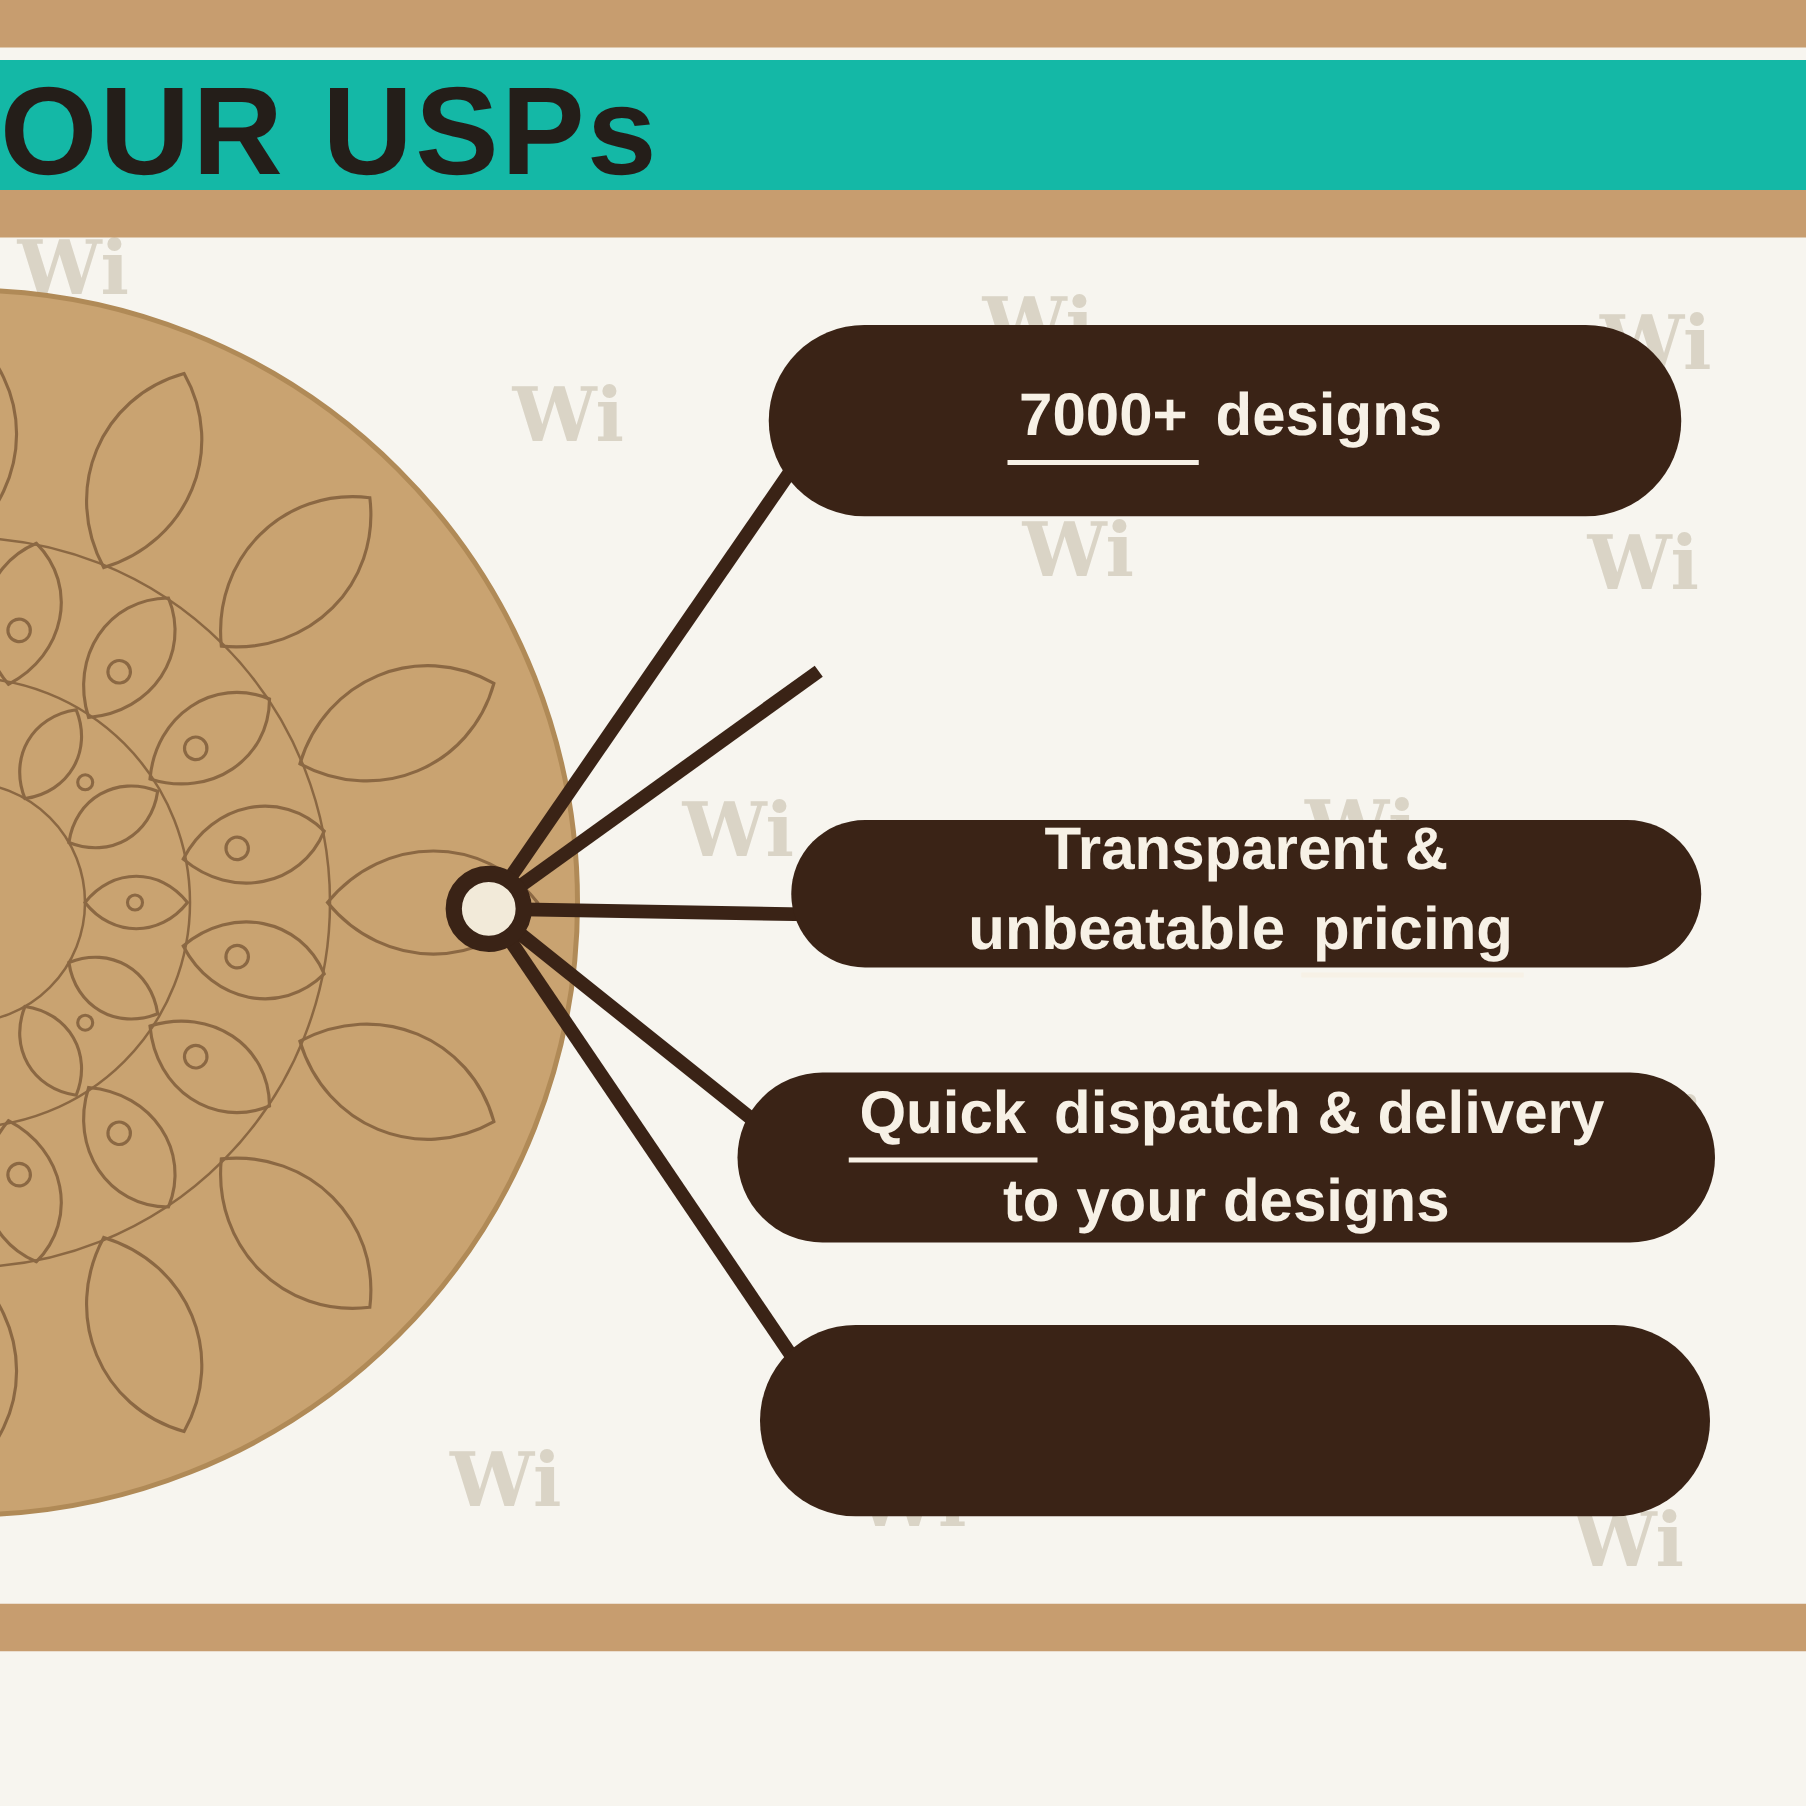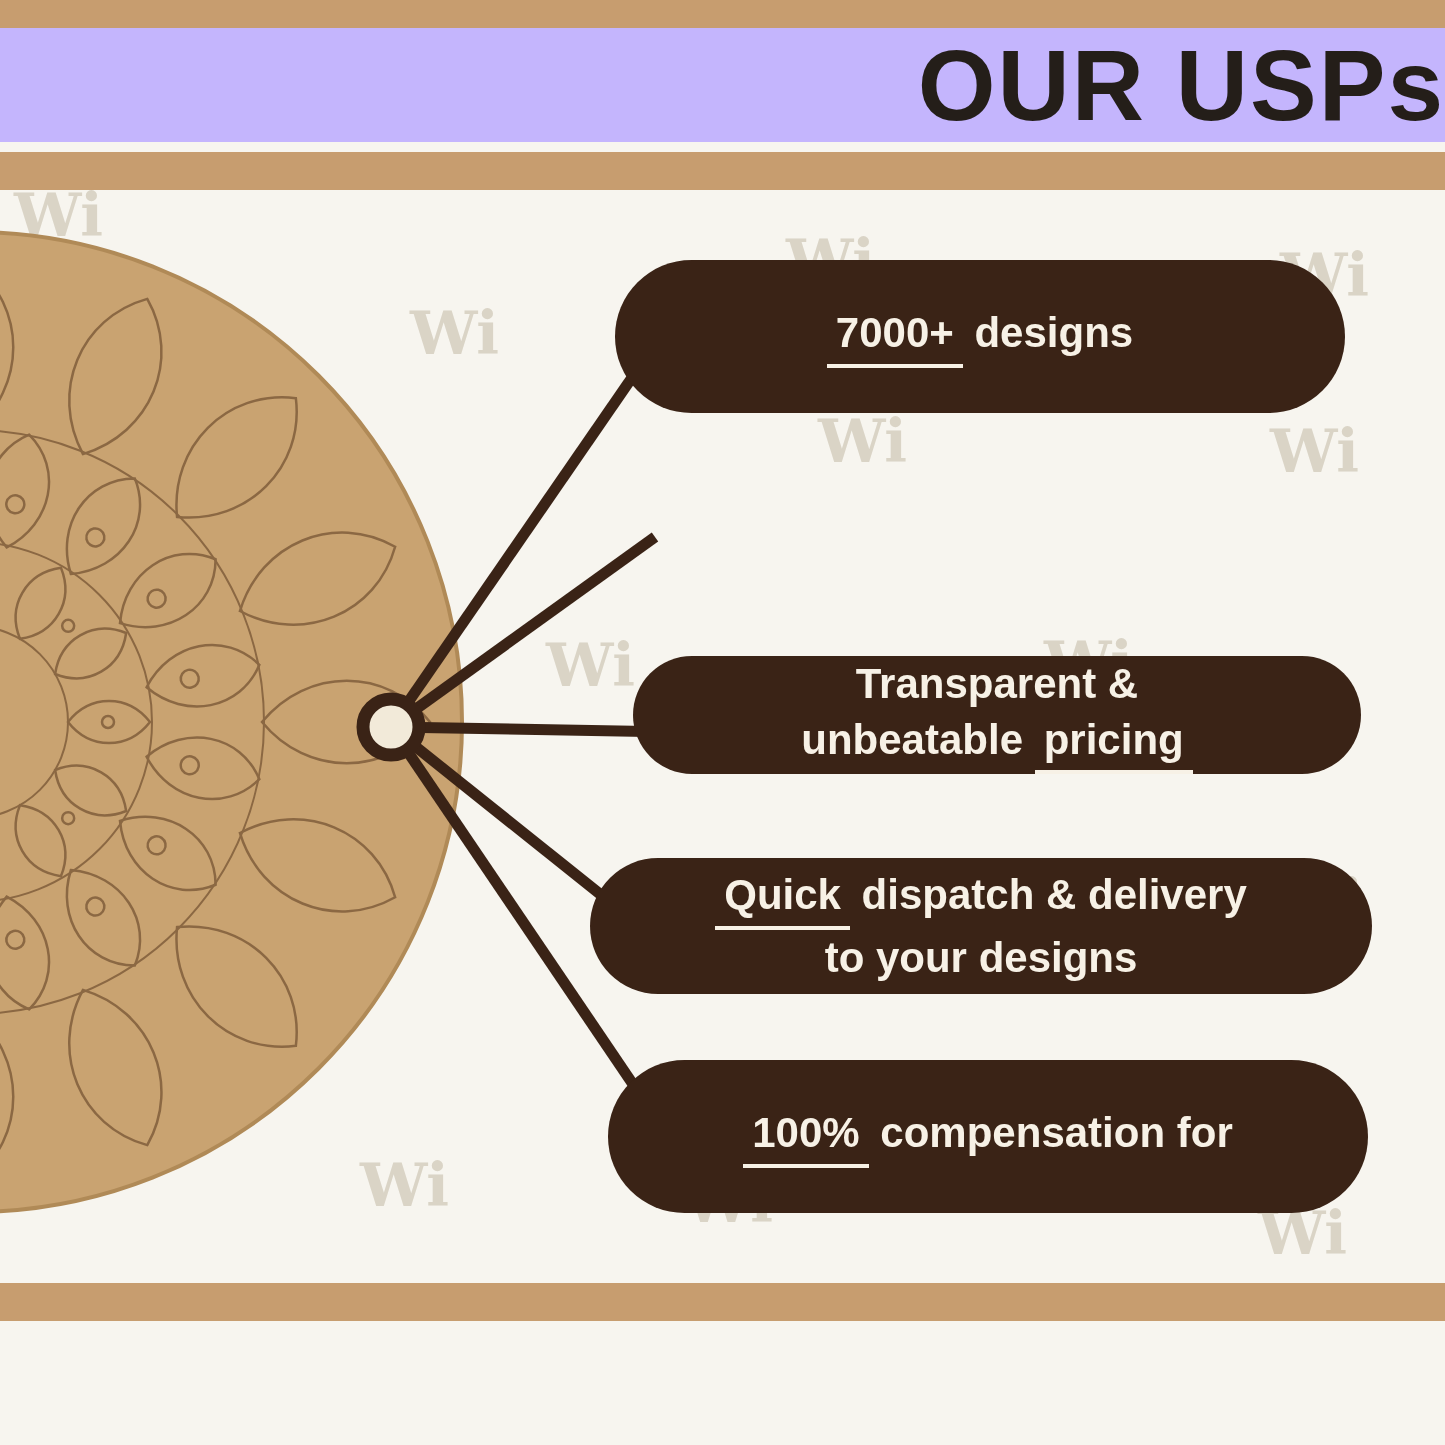--- a/index.html
+++ b/index.html
@@ -4,40 +4,40 @@
 <style>
   html,body{margin:0;padding:0;background:#888;}
   .page{position:relative;width:1445px;height:1445px;background:#f7f5ef;overflow:hidden;
         font-family:"Liberation Sans", sans-serif;}
 
   
   .strip{position:absolute;left:0;width:1445px;background:#c79d6f;z-index:6;}
   .strip-top{top:0;height:38px;}
   .strip-mid{top:152px;height:38px;}
   .strip-bottom{top:1283px;height:38px;}
-  .header-band{position:absolute;left:0;top:28px;width:1445px;height:114px;background:#c4b5fd;
-        display:flex;align-items:center;justify-content:flex-end;z-index:6;}
+  .header-band{position:absolute;left:0;top:48px;width:1445px;height:114px;background:#14b8a6;
+        display:flex;align-items:center;justify-content:flex-start;z-index:6;}
   .header-title{font-size:100px;font-weight:800;color:#241e19;letter-spacing:2px;margin:0;}
   .footer-band{position:absolute;left:0;top:1321px;width:1445px;height:124px;background:#ffffff;z-index:6;}
   .brand-wrap{position:absolute;right:85px;top:2px;text-align:center;color:#4b2a18;}
   .brand{font-family:"DejaVu Serif", serif;font-weight:bold;font-size:86px;line-height:1.0;}
   .brand-country{font-size:25px;letter-spacing:11px;margin-right:-11px;margin-top:-2px;font-weight:bold;}
 
   
   .wm{position:absolute;font-family:"DejaVu Serif", serif;font-weight:bold;font-size:60px;
       color:#dad4c6;z-index:1;user-select:none;}
 
   
   .mandala{position:absolute;left:0;top:0;z-index:2;}
   .connectors{position:absolute;left:0;top:0;z-index:3;}
 
   
   .pill{position:absolute;background:#3a2316;border-radius:85px;color:#f7f1e6;z-index:4;
         display:flex;flex-direction:column;align-items:center;justify-content:center;
-        text-align:center;font-weight:bold;font-size:42px;line-height:1.32;}
+        text-align:center;font-weight:bold;font-size:48px;line-height:1.32;}
   .pill1{left:615px;top:260px;width:730px;height:153px;}
   .pill2{left:615px;top:461px;width:732px;height:153px;}
   .pill3{left:633px;top:656px;width:728px;height:118px;}
   .pill4{left:590px;top:858px;width:782px;height:136px;}
   .pill5{left:608px;top:1060px;width:760px;height:153px;}
   .line{white-space:pre;}
   .seg{display:inline-block;}
   .seg.u{border-bottom:4px solid currentColor;padding:0 9px 3px;}
 </style>
 </head>
@@ -174,21 +174,20 @@
     <div class="line"><span class="seg">Transparent &amp;</span><span class="seg"></span></div>
     <div class="line"><span class="seg">unbeatable </span><span class="seg u">pricing</span><span class="seg"></span></div>
   </div>
 
   <div class="pill pill4">
     <div class="line"><span class="seg"></span><span class="seg u">Quick</span><span class="seg"> dispatch &amp; delivery</span></div>
     <div class="line"><span class="seg">to your designs</span><span class="seg"></span></div>
   </div>
 
   <div class="pill pill5">
-    <div class="line"><span class="seg"></span><span class="seg u">100%</span><span class="seg"> compensation for</span></div>
   </div>
 
   <div class="strip strip-top"></div>
   <div class="header-band">
     <h1 class="header-title">OUR USPs</h1>
   </div>
   <div class="strip strip-mid"></div>
   <div class="strip strip-bottom"></div>
 
 </div>

